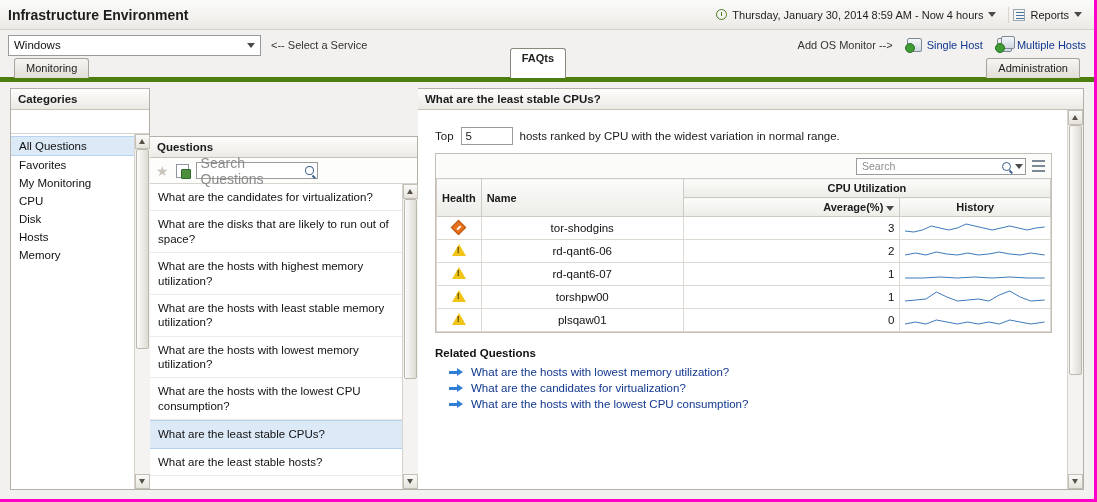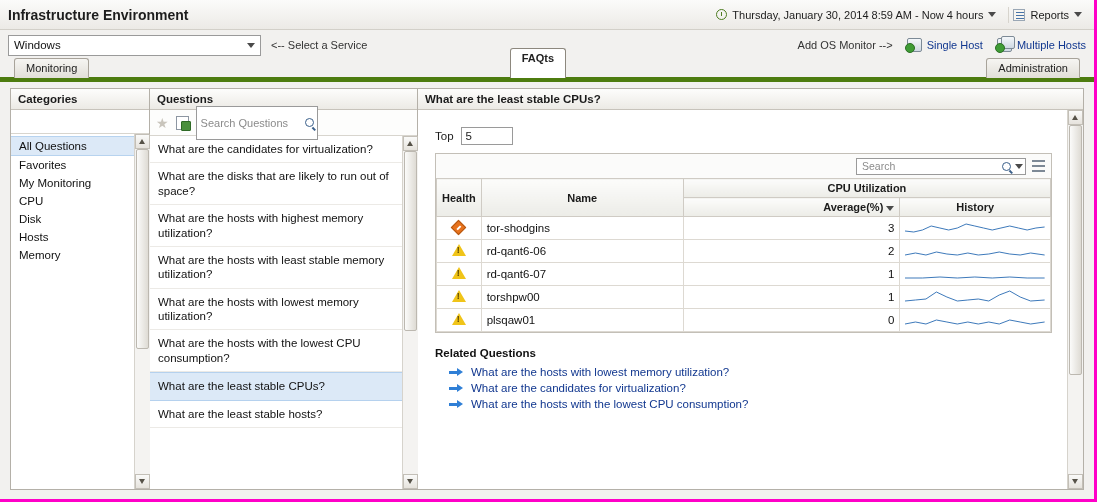--- a/index.html
+++ b/index.html
@@ -208,21 +208,21 @@
     background: linear-gradient(to bottom,#fdfdfc,#eceae5);
     border-bottom: 1px solid #c7c3bb;
     display: flex;
     align-items: center;
     padding: 0 7px;
     font-weight: bold;
     font-size: 11.5px;
     color: #1b1b1b;
   }
   #categories-panel { width: 140px; }
-  #questions-panel { width: 268px; border-left: none; }
+  #questions-panel { width: 268px; border-left: none; margin-top: 48px; }
   #answer-panel { flex: 1; border-left: none; }
 
   .cat-subbar {
     height: 24px;
     border-bottom: 1px solid #d8d5ce;
     background: #fff;
   }
   .cat-item {
     padding: 3px 8px;
     font-size: 11.5px;
@@ -291,26 +291,26 @@
   .export-ic::after {
     content: "";
     position: absolute;
     right: -3px; bottom: -2px;
     width: 8px; height: 8px;
     background: #4a8f3c;
     border: 1px solid #2f6a25;
     border-radius: 1px;
   }
   .search-box {
-    width: 122px; height: 34px;
+    width: 122px; height: 17px;
     border: 1px solid #9a9a9a;
     background: #fff;
     display: flex; align-items: center;
     padding: 0 3px 0 4px;
-    font-size: 11px;
+    font-size: 14px;
     color: #8b8b8b;
   }
   .search-box .mag { margin-left: auto; }
   .mag {
     width: 9px; height: 9px;
     border: 1.4px solid #3a5f8a;
     border-radius: 50%;
     position: relative;
     display: inline-block;
   }
@@ -406,31 +406,32 @@
     border-collapse: collapse;
     font-size: 11.5px;
   }
   table.grid th {
     background: linear-gradient(to bottom,#fcfcfb,#ececE7);
     border: 1px solid #cfcbc4;
     font-weight: bold;
     font-size: 11px;
     color: #1b1b1b;
     padding: 3px 5px;
-    text-align: center;
+    text-align: left;
     height: 19px;
   }
   table.grid th.center { text-align: center; }
   table.grid th.right { text-align: right; }
   table.grid td {
     border: 1px solid #ddd9d2;
     border-top: none;
     padding: 2px 5px;
     height: 21px;
     color: #111;
+    text-align: center;
   }
   table.grid td.num { text-align: right; }
   td.health { text-align: center; width: 40px; }
   .warn-ic {
     display: inline-block;
     width: 0; height: 0;
     border-left: 7px solid transparent;
     border-right: 7px solid transparent;
     border-bottom: 12px solid #f0c419;
     position: relative;
@@ -615,20 +616,21 @@
     </div>
 
     <div class="panel" id="answer-panel">
       <div class="panel-head">What are the least stable CPUs?</div>
       <div class="ans-body">
         <div class="ans-main">
 
           <div class="top-row">
             <span>Top</span>
             <span class="top-input">5</span>
+            <span>hosts ranked by CPU with the widest variation in normal range.</span>
           </div>
 
           <div class="grid-wrap">
             <div class="grid-toolbar">
               <div class="grid-search">
                 <span>Search</span>
                 <span class="mag"></span>
                 <span class="caret-dn cdn"></span>
               </div>
               <span class="cols-ic">

